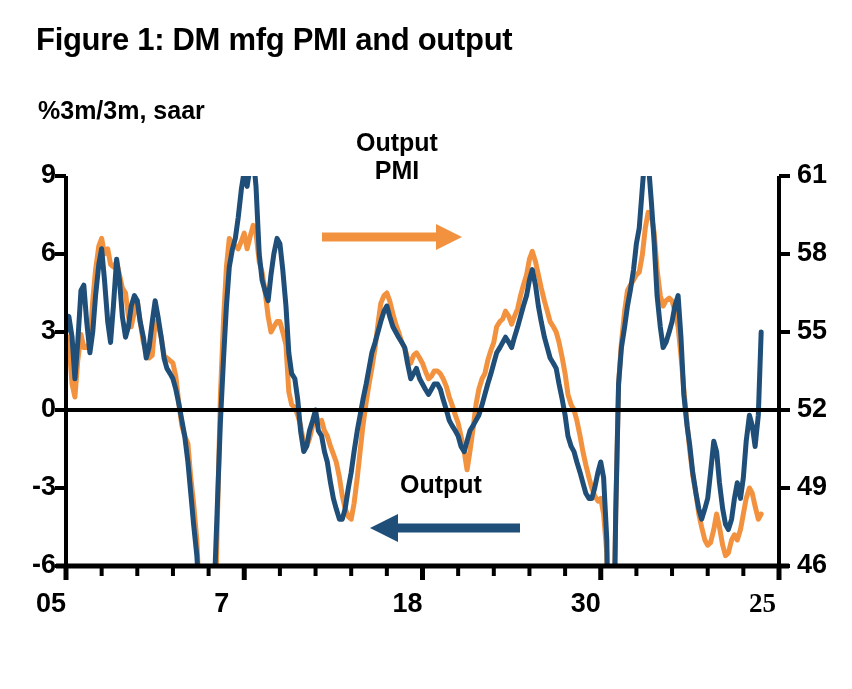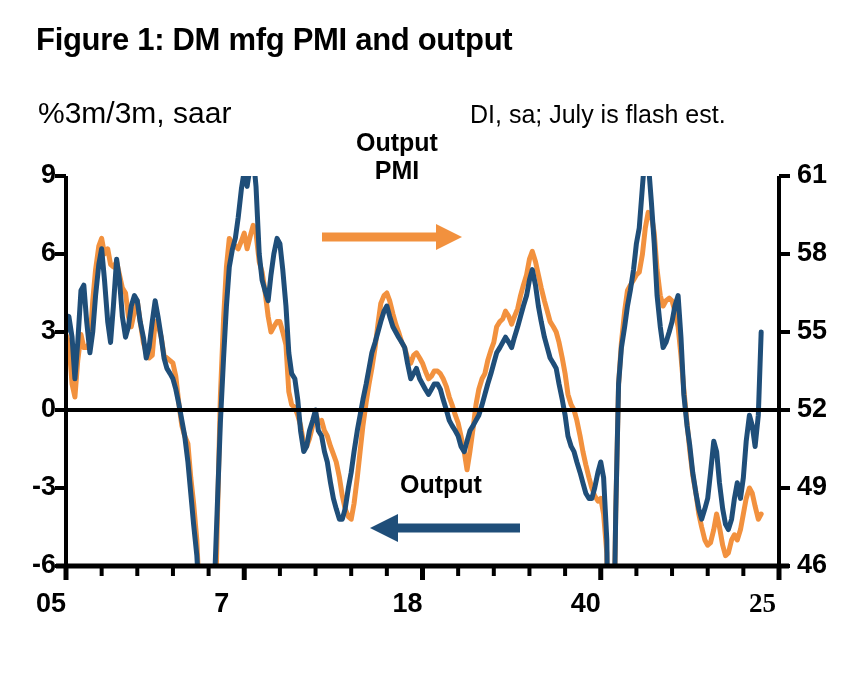--- a/index.html
+++ b/index.html
@@ -27,22 +27,22 @@
     top: 22px;
     font-size: 31px;
     font-weight: bold;
     letter-spacing: -0.3px;
     white-space: nowrap;
   }
   .unit-left {
     position: absolute;
     left: 38px;
     top: 96px;
-    font-size: 30px;
-    font-weight: normal;
+    font-size: 25px;
+    font-weight: bold;
     white-space: nowrap;
   }
   .unit-right {
     position: absolute;
     left: 470px;
     top: 100px;
     font-size: 25px;
     font-weight: normal;
     white-space: nowrap;
   }
@@ -83,21 +83,20 @@
   .xlab { text-align: left; width: 60px; }
   svg { display: block; }
 </style>
 </head>
 <body>
 
 <div id="figure">
 
   <div class="title">Figure 1: DM mfg PMI and output</div>
   <div class="unit-left">%3m/3m, saar</div>
-  <div class="unit-right">DI, sa; July is flash est.</div>
   <div class="ann-pmi">Output
 PMI</div>
   <div class="ann-output">Output</div>
 
   <svg id="plot" width="852" height="689">
       <defs>
         <clipPath id="clipPlot">
           <rect x="66" y="176" width="713" height="390"></rect>
         </clipPath>
       </defs>
@@ -158,15 +157,15 @@
     <div class="axis-label ylab-left" style="left: 4px; top: 159px;">9</div>
     <div class="axis-label ylab-right" style="left: 797px; top: 549px;">46</div>
     <div class="axis-label ylab-right" style="left: 797px; top: 471px;">49</div>
     <div class="axis-label ylab-right" style="left: 797px; top: 393px;">52</div>
     <div class="axis-label ylab-right" style="left: 797px; top: 315px;">55</div>
     <div class="axis-label ylab-right" style="left: 797px; top: 237px;">58</div>
     <div class="axis-label ylab-right" style="left: 797px; top: 159px;">61</div>
     <div class="axis-label xlab" style="left: 36px; top: 588px;">05</div>
     <div class="axis-label xlab" style="left: 214.25px; top: 588px;">7</div>
     <div class="axis-label xlab" style="left: 392.5px; top: 588px;">18</div>
-    <div class="axis-label xlab" style="left: 570.75px; top: 588px;">40</div>
+    <div class="axis-label xlab" style="left: 570.75px; top: 588px;">30</div>
     <div class="axis-label xlab" style="left: 749px; top: 588px; font-family: Liberation Serif, serif;">25</div>
   </div>
 
 </body></html>

